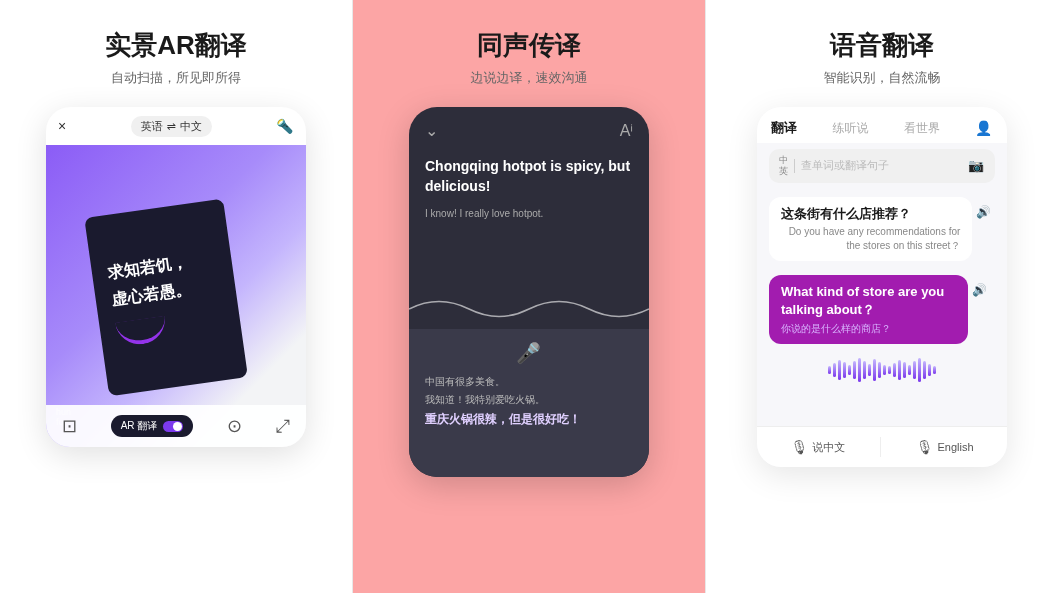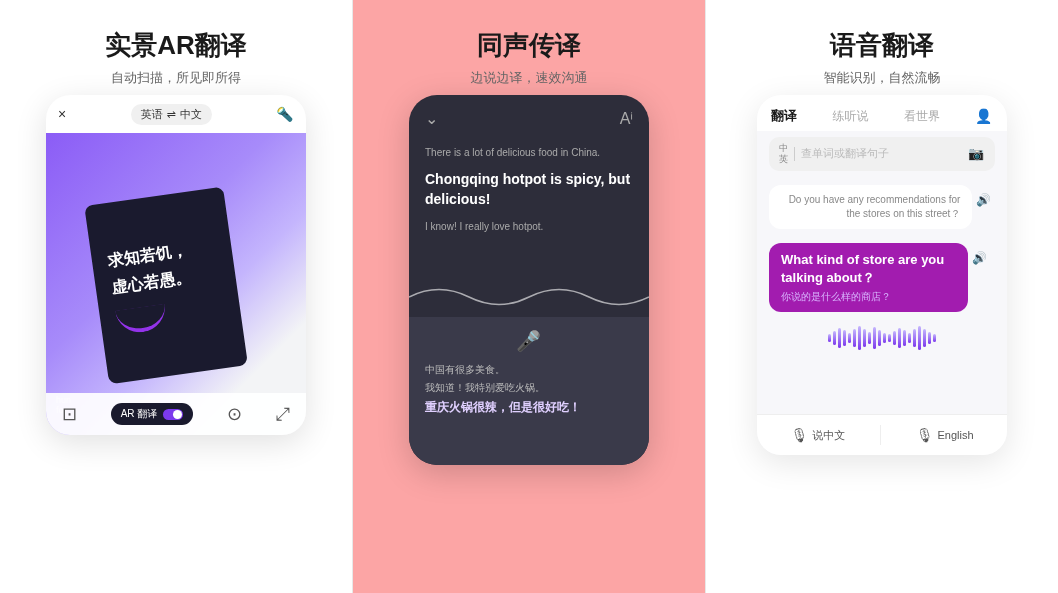--- a/index.html
+++ b/index.html
@@ -30,21 +30,21 @@
     .panel-title {
       font-size: 26px;
       font-weight: 700;
       color: #1a1a1a;
       margin-bottom: 6px;
       text-align: center;
     }
     .panel-subtitle {
       font-size: 13px;
       color: #666;
-      margin-bottom: 8px;
+      margin-bottom: 20px;
       text-align: center;
     }
 
     
     .ar-phone-mock {
       width: 260px;
       height: 340px;
       background: #f5f5f5;
       border-radius: 24px;
       position: relative;
@@ -463,23 +463,20 @@
   <p class="panel-subtitle">边说边译，速效沟通</p>
 
   <div class="simul-phone">
     <div class="simul-top-bar">
       <span class="simul-chevron">⌄</span>
       <span class="simul-icon-right">Aⁱ</span>
     </div>
 
     <div class="simul-conversation">
       <div class="simul-msg">
-        <div class="simul-msg-en-small">There is a lot of delicious food in China.</div>
-      </div>
-      <div class="simul-msg">
         <div class="simul-msg-en-bold">Chongqing hotpot is spicy, but delicious!</div>
       </div>
       <div class="simul-msg">
         <div class="simul-msg-en-small">I know! I really love hotpot.</div>
       </div>
     </div>
 
     <div class="simul-wave">
       <svg viewBox="0 0 240 40" preserveAspectRatio="none">
         <path d="M0,20 Q30,5 60,20 Q90,35 120,20 Q150,5 180,20 Q210,35 240,20 L240,40 L0,40 Z" fill="#2d2d3a"></path>
@@ -516,20 +513,21 @@
       </div>
       <div class="voice-search-divider"></div>
       <span class="voice-search-placeholder">查单词或翻译句子</span>
       <span class="voice-camera-icon">📷</span>
     </div>
 
     <div class="voice-chat">
 
       <div style="display:flex; align-items:flex-start; gap:4px; margin-bottom:8px;">
         <div class="voice-bubble-cn-q">
+          <div class="voice-bubble-cn-q-text">这条街有什么店推荐？</div>
           <div class="voice-bubble-cn-q-en">Do you have any recommendations for the stores on this street？</div>
         </div>
         <span style="font-size:12px;color:#bbb;margin-top:8px;">🔊</span>
       </div>
 
       <div style="display:flex; align-items:flex-start; gap:4px; margin-bottom:6px;">
         <div class="voice-bubble-purple">
           <div class="voice-bubble-purple-text">What kind of store are you talking about？</div>
           <div class="voice-bubble-purple-cn">你说的是什么样的商店？</div>
         </div>

